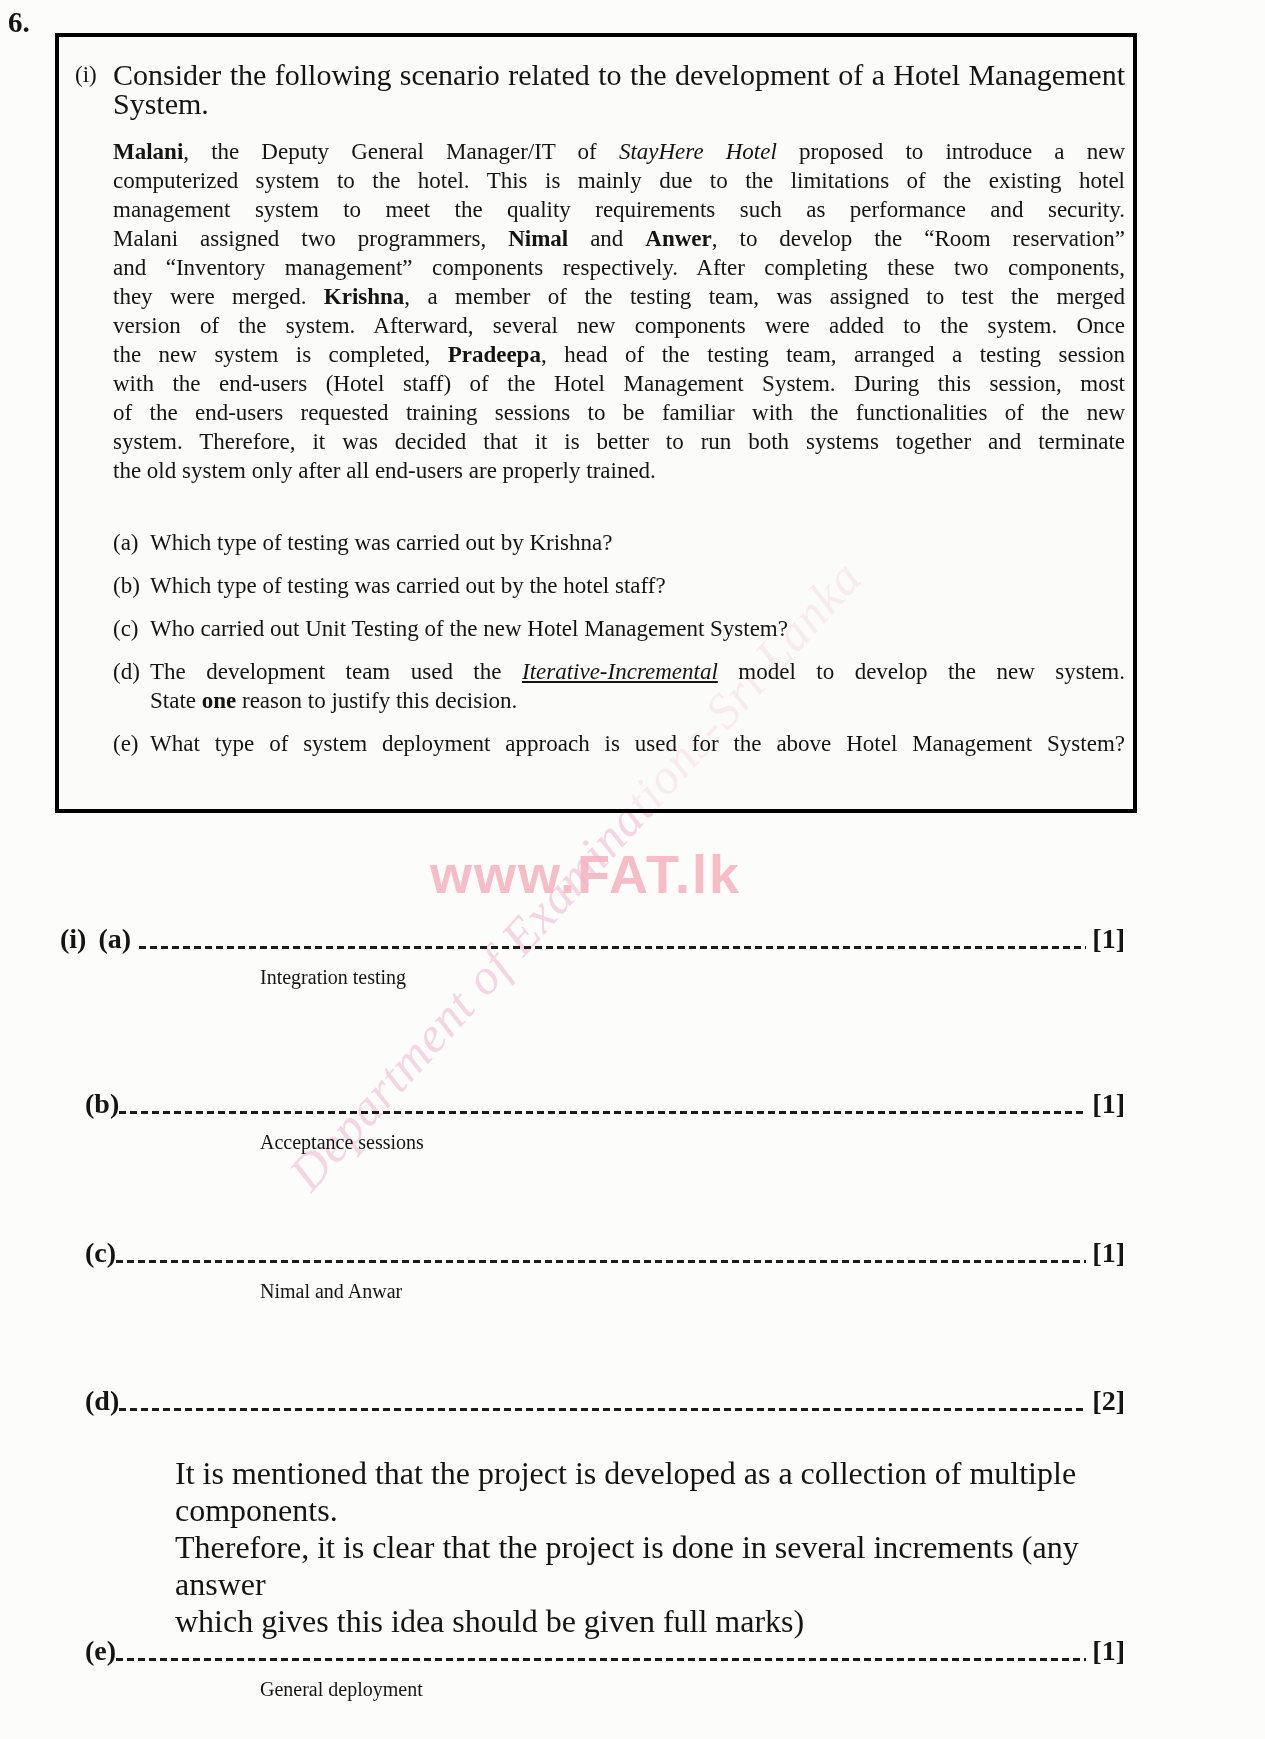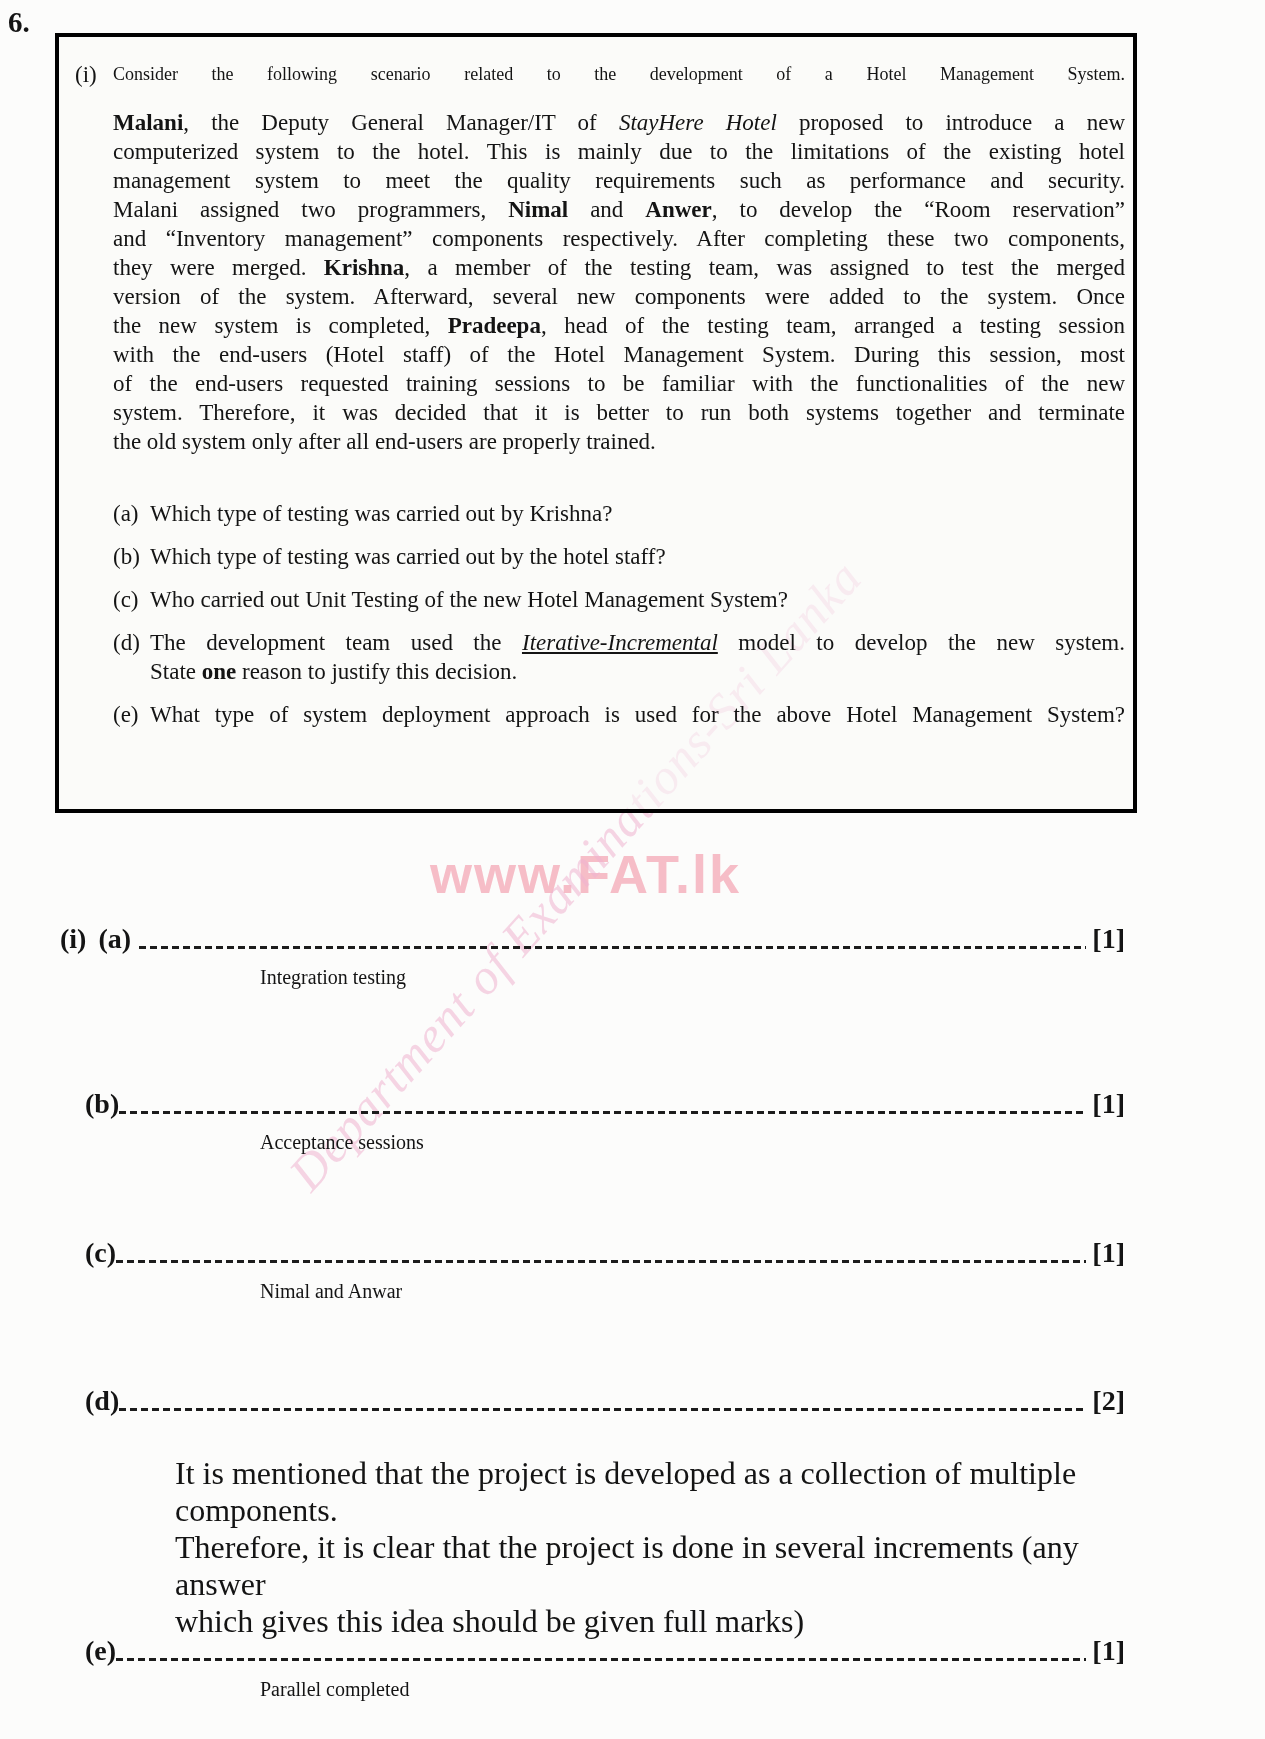--- a/index.html
+++ b/index.html
@@ -6,21 +6,21 @@
   .page{position:relative;width:1265px;height:1739px;background:#fcfcfb;overflow:hidden;
         font-family:"Liberation Serif","DejaVu Serif",serif;color:#141414;}
   .qnum{position:absolute;left:8px;top:6px;font-size:29px;font-weight:bold;z-index:3;}
 
   
   .scenario-box{position:absolute;left:55px;top:33px;width:1082px;height:780px;
                 border:4px solid #000;background:rgba(250,250,249,0.6);
                 padding:23px 8px 0 16px;box-sizing:border-box;z-index:2;}
   .intro-row{display:flex;}
   .intro-label{width:38px;flex:0 0 38px;font-size:23px;line-height:29px;}
-  .intro-text{flex:1;font-size:18px;line-height:29px;text-align:justify;text-align-last:justify;}
+  .intro-text{flex:1;font-size:30px;line-height:29px;text-align:justify;text-align-last:justify;}
   .para{margin-left:38px;margin-top:19px;}
   .box-line{font-size:23px;line-height:29px;text-align:justify;}
   .box-line.jl{text-align-last:justify;}
   .box-line .b{font-weight:bold;}
   .box-line .i{font-style:italic;}
   .questions{margin-left:38px;margin-top:43px;}
   .q-row{display:flex;margin-top:14px;}
   .q-row:first-child{margin-top:0;}
   .q-label{flex:0 0 37px;font-size:23px;line-height:29px;}
   .q-lines{flex:1;}
@@ -159,16 +159,16 @@
           <div class="expl-line">Therefore, it is clear that the project is done in several increments (any answer</div>
           <div class="expl-line">which gives this idea should be given full marks)</div>
         </div>
       </div>
       <div class="ans-item ans-item-e">
         <div class="ans-line">
           <span class="ans-label">(e)</span>
           <div class="dash"></div>
           <span class="marks">[1]</span>
         </div>
-        <div class="ans-answer">Parallel completed</div>
+        <div class="ans-answer">General deployment</div>
       </div>
     </div>
 </div>
 
 </body></html>

